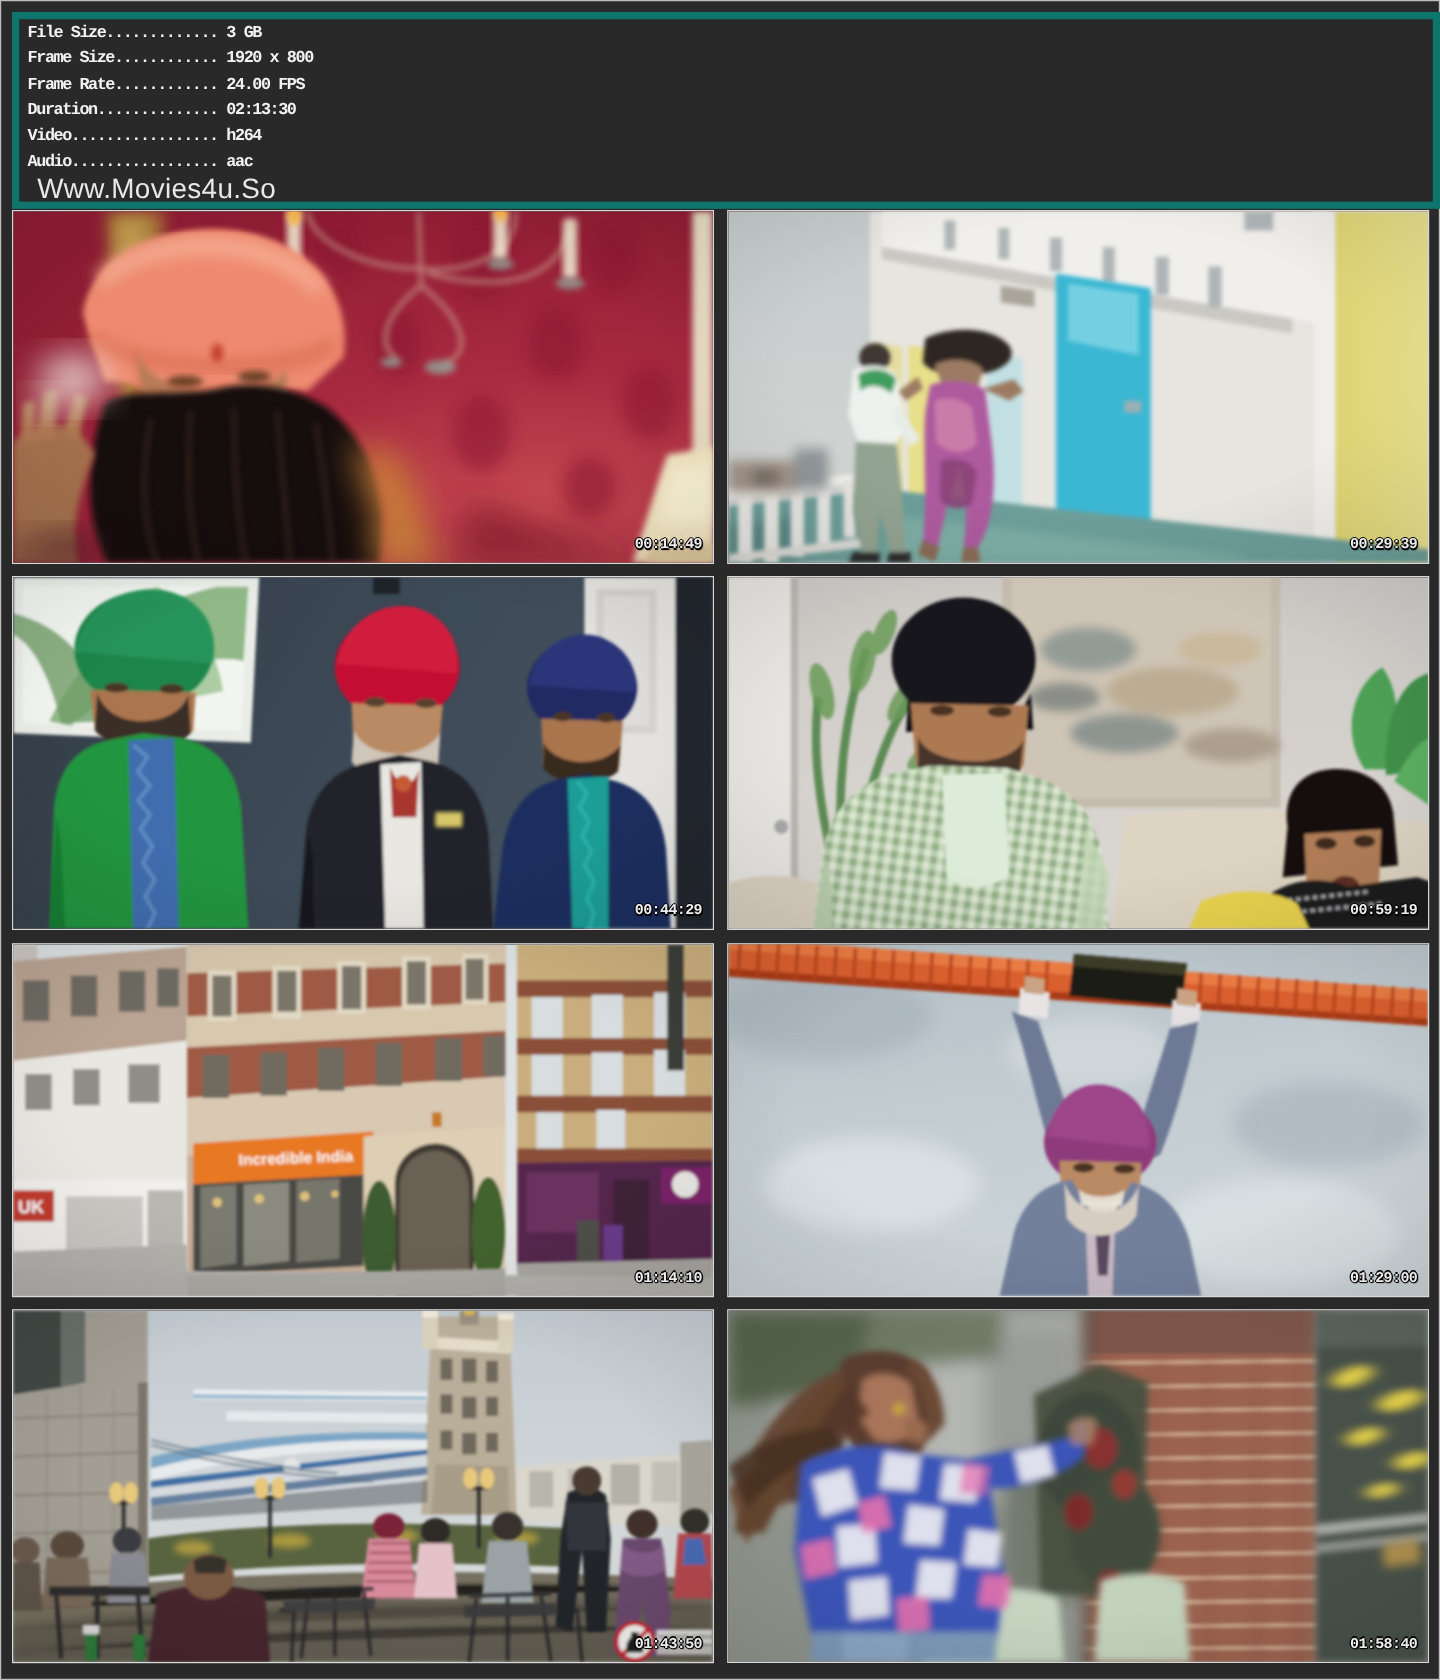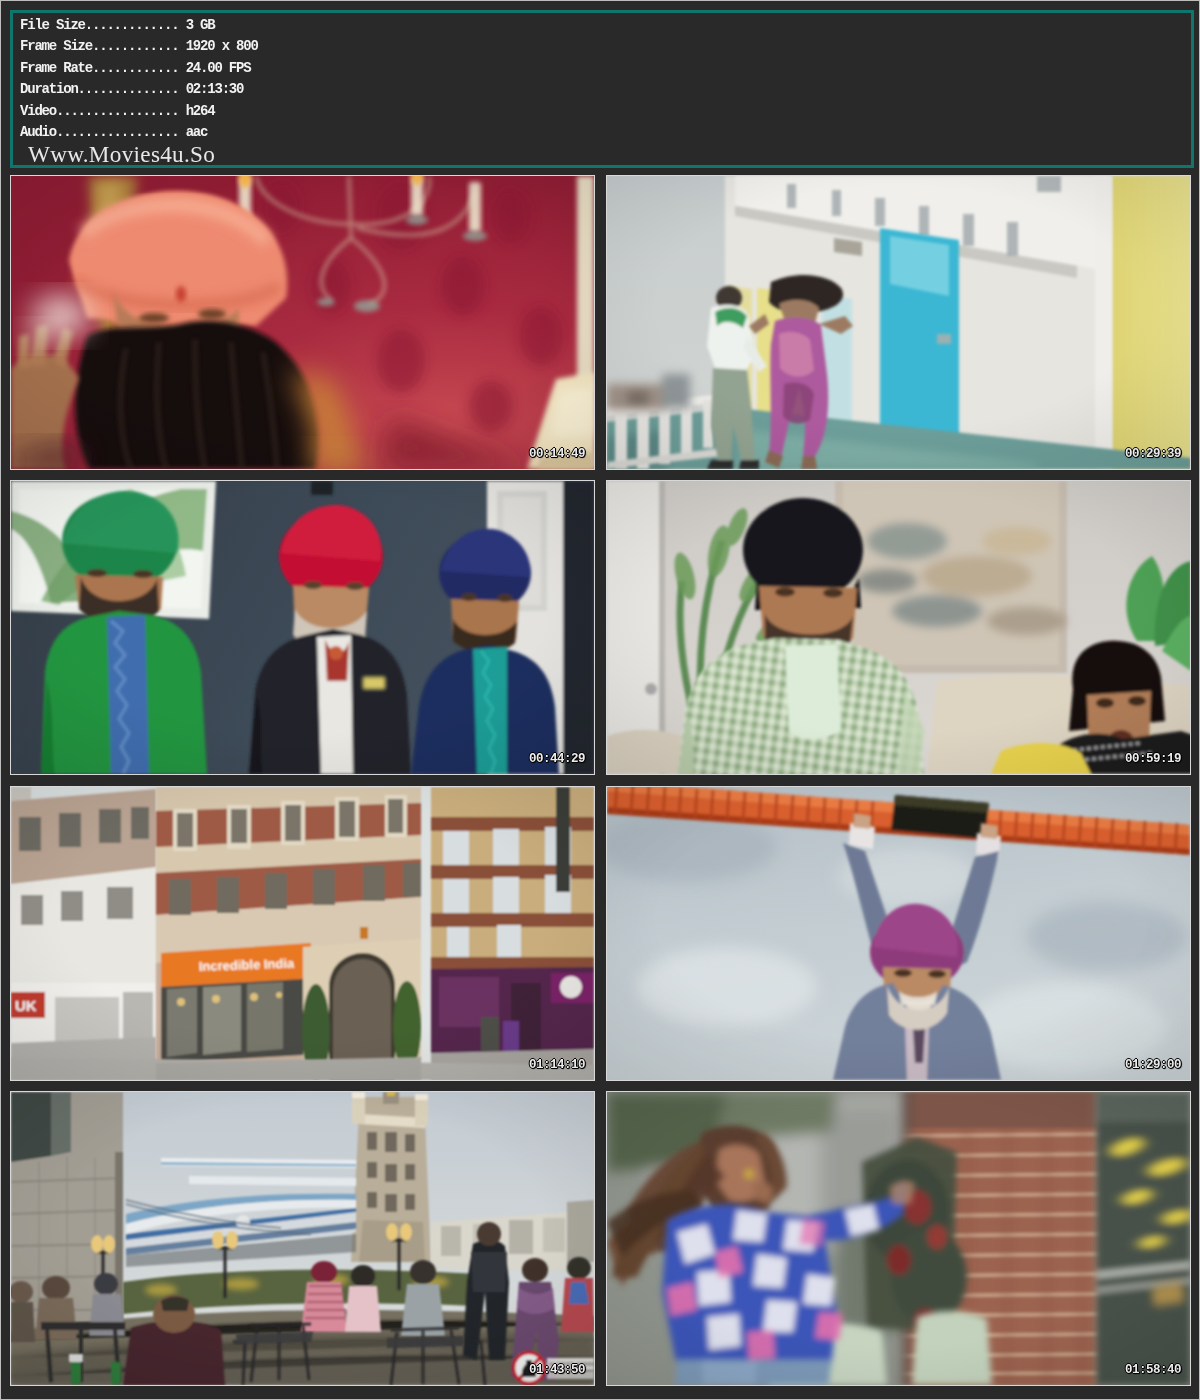--- a/index.html
+++ b/index.html
@@ -1,20 +1,20 @@
 <!DOCTYPE html>
 <html><head><meta charset="utf-8"><style>
 html,body{margin:0;padding:0;}
 body{width:1200px;height:1400px;background:#292929;position:relative;overflow:hidden;
  font-family:"Liberation Sans",sans-serif;box-shadow:inset 0 0 0 1px #bdbdbd;}
-#panel{position:absolute;left:10px;top:10px;width:1178px;height:152px;border:3px solid #0f766e;
+#panel{position:absolute;left:10px;top:10px;width:1178px;height:152px;border:6px solid #0f766e;
  color:#f2f2f2;font-family:"Liberation Mono",monospace;font-weight:bold;font-size:14px;
  letter-spacing:-1.2px;line-height:21.4px;}
 #panel pre{margin:2px 0 0 7px;font:inherit;white-space:pre;}
-#brand{position:absolute;left:15px;top:131px;font-family:Liberation Serif, serif;
+#brand{position:absolute;left:15px;top:131px;font-family:Liberation Sans, sans-serif;
  font-weight:normal;font-size:23.2px;color:#e8e8e8;letter-spacing:0.3px;}
 .shot{position:absolute;width:583px;height:293px;border:1px solid #d8d8d8;overflow:hidden;background:#444;}
 .shot svg{display:block;}
 .shot::after{content:"";position:absolute;left:0;top:0;right:0;bottom:0;
  background:radial-gradient(ellipse 75% 75% at 50% 45%, rgba(0,0,0,0) 55%, rgba(0,0,0,0.10) 100%);}
 .ts{position:absolute;right:9px;bottom:8px;color:#fff;font-family:"Liberation Mono",monospace;
  font-weight:bold;font-size:12.5px;letter-spacing:-0.5px;
  text-shadow:-1px 0 0 #000,1px 0 0 #000,0 -1px 0 #000,0 1px 0 #000,1px 1px 1px #000;}
 </style></head><body>
 <div id="panel">

